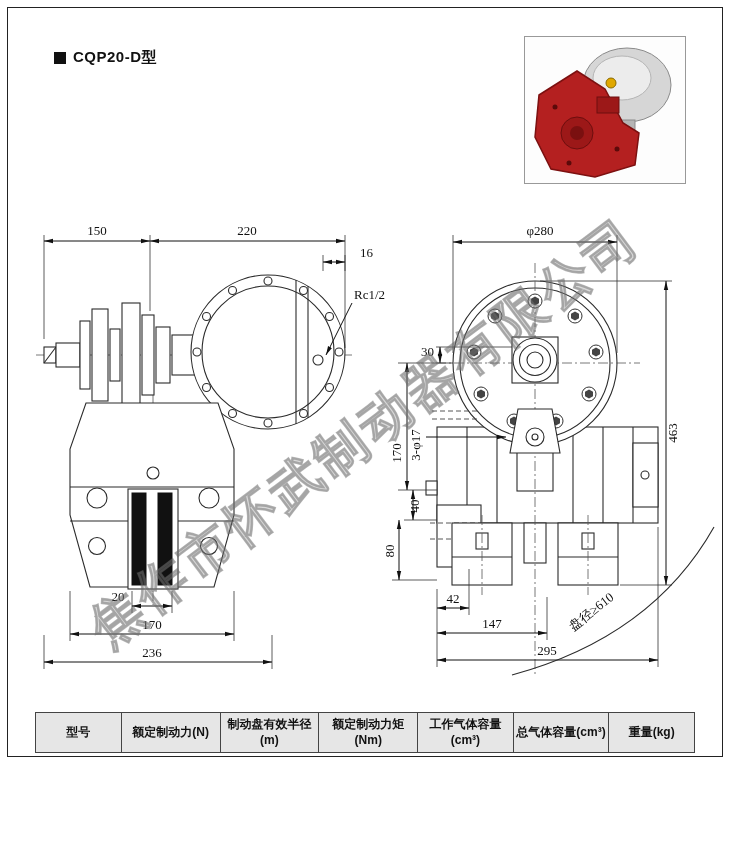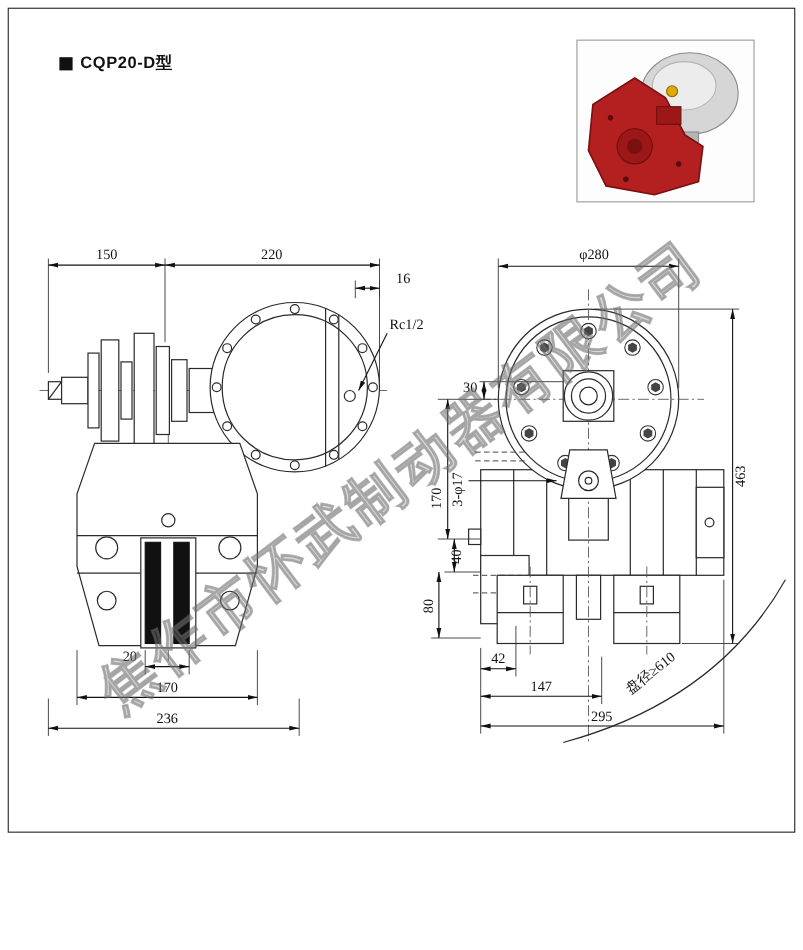--- a/index.html
+++ b/index.html
@@ -282,16 +282,25 @@
     <colgroup>
       <col style="width:13%">
         <col style="width:15%">
         <col style="width:15%">
         <col style="width:15%">
       <col style="width:14.5%">
         <col style="width:14.5%">
         <col style="width:13%">
     </colgroup>
     <tbody>
+        <tr>
+      <th>型号</th>
+      <th>额定制动力(N)</th>
+      <th>制动盘有效半径(m)</th>
+      <th>额定制动力矩(Nm)</th>
+      <th>工作气体容量(cm³)</th>
+      <th>总气体容量(cm³)</th>
+      <th>重量(kg)</th>
+    </tr>
   </tbody>
     </table>
 
 </div>
 
 </body></html>

